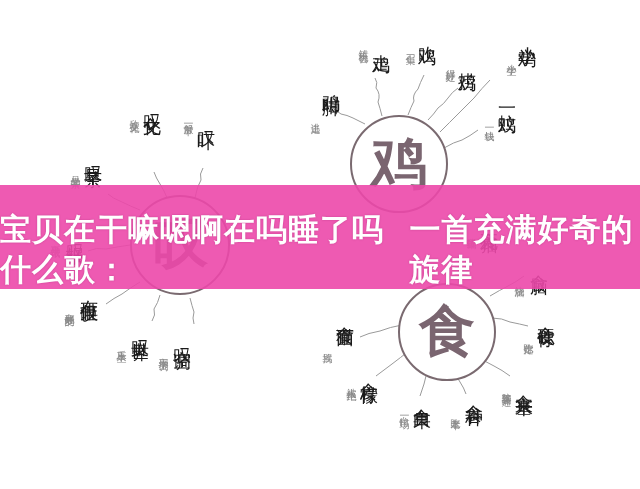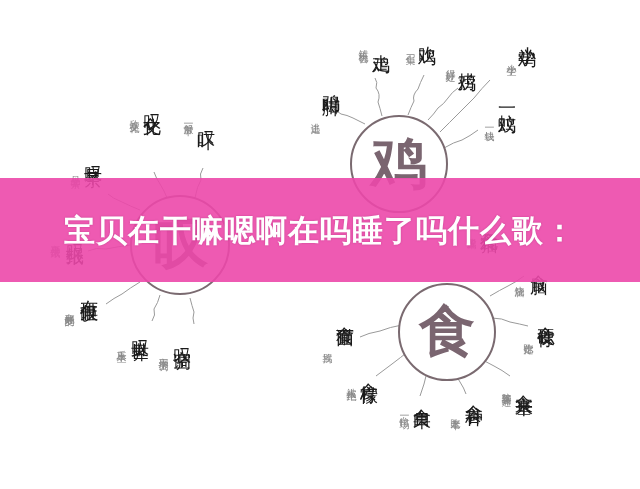--- a/index.html
+++ b/index.html
@@ -15,23 +15,23 @@
     }
     .node {
       position: absolute; writing-mode: vertical-rl; text-orientation: upright;
       color: #1a1a1a; font-size: 18px; line-height: 1; letter-spacing: 2px;
     }
     .note {
       position: absolute; writing-mode: vertical-rl; text-orientation: upright;
       color: #8a8a8a; font-size: 10px; line-height: 1; letter-spacing: 1px;
     }
     #banner {
-      position: absolute; left: 0; top: 178px; width: 640px; height: 104px;
+      position: absolute; left: 0; top: 185px; width: 640px; height: 104px;
       background: rgba(236, 72, 170, 0.90);
-      display: flex; flex-direction: column; align-items: center; justify-content: center;
+      display: flex; flex-direction: row; align-items: flex-end; justify-content: center;
     }
     #banner .line {
       color: #ffffff; font-weight: bold; font-size: 31px; line-height: 40px;
       letter-spacing: 1px; text-shadow: 0 0 2px rgba(120,20,80,0.35);
     }
   </style>
 </head>
 <body>
 
 <div id="canvas">
@@ -134,13 +134,14 @@
   <div class="node" style="left:515px; top:380px;">食塞米</div>
   <div class="note" style="left:501px; top:385px;">脑袋不开通</div>
 
   <div class="node" style="left:537px; top:312px;">食硬你</div>
   <div class="note" style="left:523px; top:335px;">吃定你</div>
 
 </div>
 
 <div id="banner">
   <div class="line">宝贝在干嘛嗯啊在吗睡了吗什么歌：</div>
+  <div class="line">一首充满好奇的旋律</div>
 </div>
 
 </body></html>

